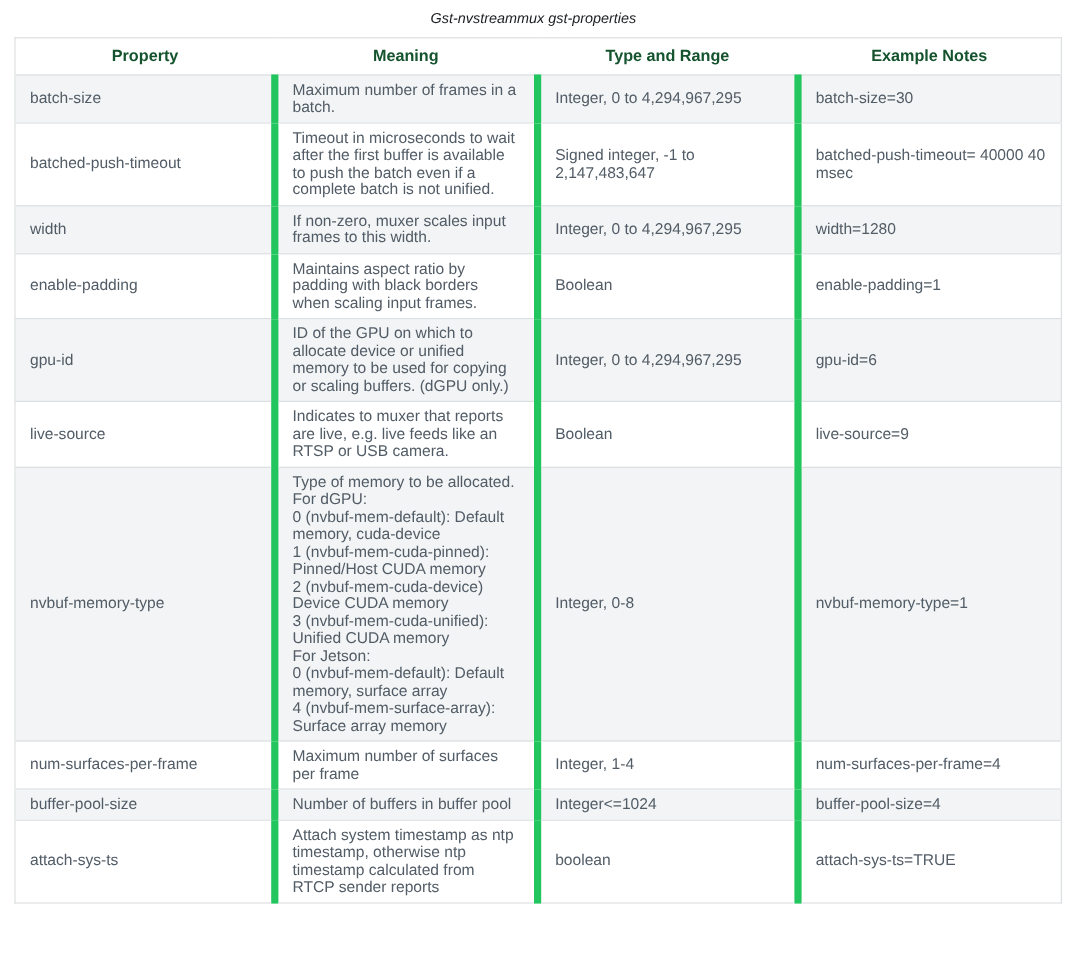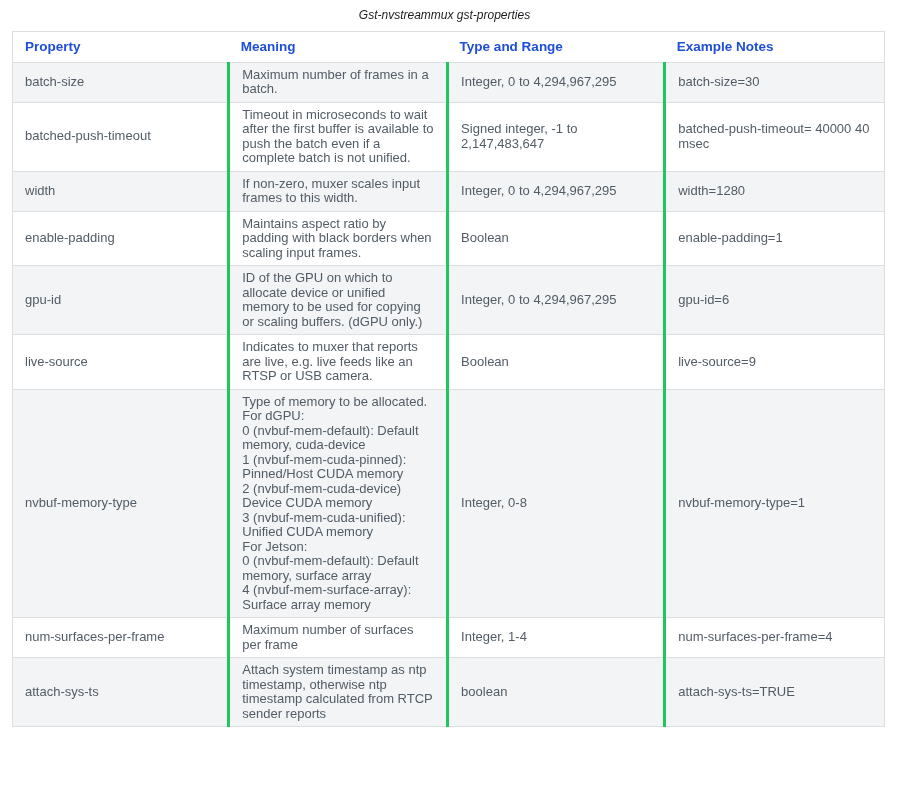--- a/index.html
+++ b/index.html
@@ -27,33 +27,33 @@
     border: 1px solid #dcdfe1;
     font-size: 13px;
     line-height: 14.5px;
     color: #525c66;
   }
   col.c1 { width: 24.8%; }
   col.c2 { width: 25.1%; }
   col.c3 { width: 24.9%; }
   col.c4 { width: 25.2%; }
   thead th {
-    text-align: left;
+    text-align: center;
     font-weight: bold;
     font-size: 13.5px;
-    color: #1d4ed8;
+    color: #14532d;
     background: #ffffff;
     padding: 8px 12px 7px 12px;
     border-bottom: 1px solid #dcdfe1;
   }
   tbody td {
     vertical-align: middle;
     padding: 5px 12px;
     border-top: 1px solid #dcdfe1;
-    border-left: 3px solid #22c55e;
+    border-left: 6px solid #22c55e;
     word-wrap: break-word;
   }
   tbody td:first-child { border-left: none; }
   tbody tr:nth-child(odd) td { background: #f2f4f5; }
   tbody tr:nth-child(even) td { background: #ffffff; }
   td.cell-meaning { white-space: pre-line; }
 </style>
 </head>
 <body>
 
@@ -126,20 +126,26 @@
     <td class="cell-type-range">Integer, 0-8</td>
     <td class="cell-example">nvbuf-memory-type=1</td>
   </tr>
         <tr>
     <td class="cell-property">num-surfaces-per-frame</td>
     <td class="cell-meaning">Maximum number of surfaces per frame</td>
     <td class="cell-type-range">Integer, 1-4</td>
     <td class="cell-example">num-surfaces-per-frame=4</td>
   </tr>
         <tr>
+    <td class="cell-property">buffer-pool-size</td>
+    <td class="cell-meaning">Number of buffers in buffer pool</td>
+    <td class="cell-type-range">Integer&lt;=1024</td>
+    <td class="cell-example">buffer-pool-size=4</td>
+  </tr>
+        <tr>
     <td class="cell-property">attach-sys-ts</td>
     <td class="cell-meaning">Attach system timestamp as ntp timestamp, otherwise ntp timestamp calculated from RTCP sender reports</td>
     <td class="cell-type-range">boolean</td>
     <td class="cell-example">attach-sys-ts=TRUE</td>
   </tr>
       </tbody>
   </table>
 </div>
 
 </body></html>

